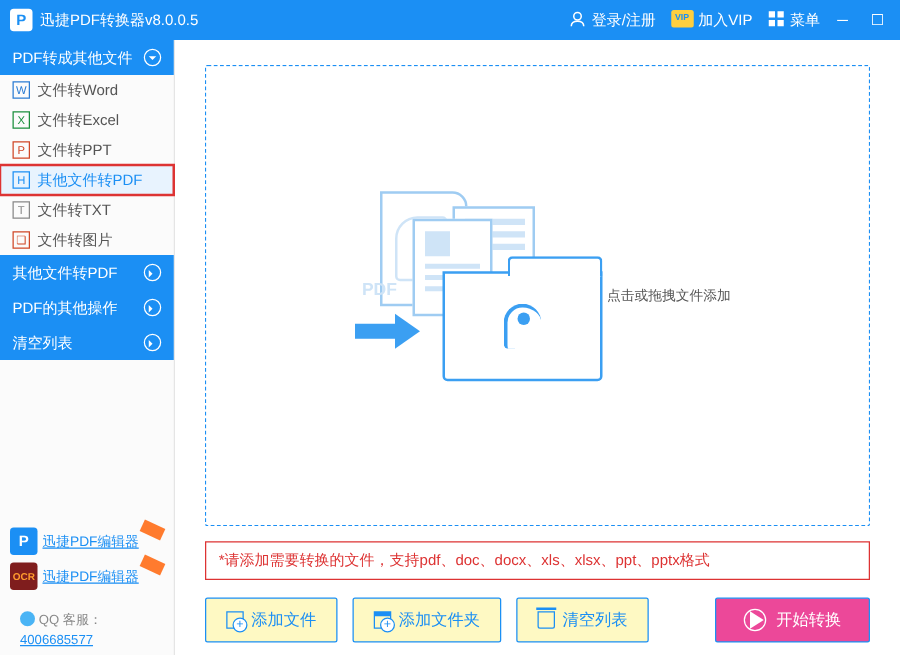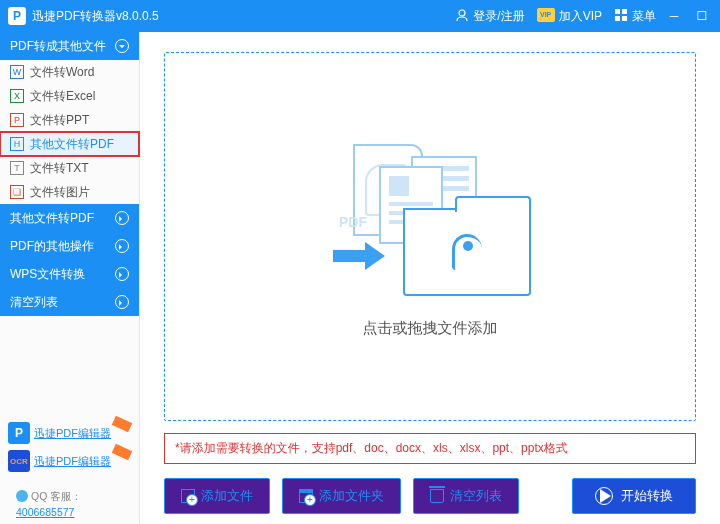--- a/index.html
+++ b/index.html
@@ -22,50 +22,50 @@
 .w{color:#2b7cd3;border-color:#2b7cd3}.x{color:#1a8f3c;border-color:#1a8f3c}.p{color:#d04727;border-color:#d04727}.h{color:#1b8ff4;border-color:#1b8ff4}.t{color:#888;border-color:#888}.i{color:#d04727;border-color:#d04727}
 .promos{margin-top:auto;padding:6px 8px;font-size:11px}
 .promo{display:flex;align-items:center;margin-bottom:6px;cursor:pointer;position:relative}
 .promo-ico{width:22px;height:22px;border-radius:3px;margin-right:4px;display:flex;align-items:center;justify-content:center;color:#fff;font-size:12px;font-weight:bold}
 .promo-badge{position:absolute;right:0;top:-3px;width:18px;height:10px;background:#ff7b2e;transform:rotate(25deg)}
 .contact{padding:4px 16px;font-size:10.5px;color:#888;line-height:16px}
 .contact a{color:#1b8ff4;text-decoration:underline}
 .qq-ico{display:inline-block;width:12px;height:12px;background:#4ab4f5;border-radius:50%;margin-right:3px;vertical-align:-2px}
 .phone-ico{display:inline-block;width:10px;height:10px;border:1px solid #888;border-radius:2px;margin-right:4px;vertical-align:-1px}
 .content{flex:1;padding:20px 24px 10px;display:flex;flex-direction:column}
-.dropzone{flex:1;border:1.5px dashed #1b8ff4;border-radius:2px;display:flex;flex-direction:column;align-items:center;justify-content:center;cursor:pointer;margin-bottom:12px}
+.dropzone{flex:1;border:1.5px dashed #1b8ff4;border-radius:2px;display:flex;align-items:center;justify-content:center;cursor:pointer;margin-bottom:12px}
 .dz-ill{width:210px;height:165px;position:relative;margin-bottom:18px}
 .doc{position:absolute;background:#fff;border:2px solid #9fccf2}
 .doc1{left:28px;top:8px;width:70px;height:92px;border-radius:0 12px 0 0}
 .doc1::after{content:"";position:absolute;left:10px;top:18px;width:38px;height:48px;border:2px solid #cfe4f7;border-radius:18px 4px 18px 4px}
 .doc2{left:54px;top:30px;width:64px;height:78px}
 .doc2::before{content:"";position:absolute;left:8px;top:8px;width:20px;height:20px;background:#cfe4f7}
 .doc2::after{content:"";position:absolute;left:8px;top:34px;width:44px;height:4px;background:#cfe4f7;box-shadow:0 9px #cfe4f7,0 18px #cfe4f7}
 .pdf-lbl{position:absolute;left:14px;top:78px;color:#cfe4f7;font-size:14px;font-weight:bold}
 .doc3{left:86px;top:20px;width:66px;height:70px}
 .doc3::before{content:"";position:absolute;left:8px;top:8px;width:48px;height:5px;background:#cfe4f7;box-shadow:0 10px #cfe4f7,0 20px #cfe4f7}
 .folder{position:absolute;left:78px;top:72px;width:128px;height:88px;background:#fff;border:2px solid #3b9ff2;border-radius:0 0 4px 4px}
 .folder::before{content:"";position:absolute;right:-2px;top:-14px;width:72px;height:14px;background:#fff;border:2px solid #3b9ff2;border-bottom:none;border-radius:4px 4px 0 0}
 .folder-p{position:absolute;left:50%;top:50%;transform:translate(-50%,-50%);width:30px;height:36px;border:3px solid #3b9ff2;border-radius:16px 16px 20px 4px;border-bottom:none;border-right:none}
 .folder-p::after{content:"";position:absolute;left:8px;top:4px;width:10px;height:10px;background:#3b9ff2;border-radius:50%}
 .arrow{position:absolute;left:8px;top:108px;width:56px;height:24px}
 .arrow::before{content:"";position:absolute;left:0;top:6px;width:34px;height:12px;background:#3b9ff2}
 .arrow::after{content:"";position:absolute;left:32px;top:-2px;border:14px solid transparent;border-left:20px solid #3b9ff2}
-.dz-txt{font-size:15px;color:#555}
+.dz-txt{font-size:11px;color:#555}
 .note{border:1.5px solid #d33;padding:6px 10px;font-size:12px;color:#d33;margin-bottom:14px}
 .btnrow{display:flex;gap:12px}
-.btn{height:36px;border:1px solid #1b8ff4;background:#4c1d95;color:#1b8ff4;display:flex;align-items:center;justify-content:center;padding:0 16px;font-size:13px;cursor:pointer;border-radius:2px}
+.btn{height:36px;border:1px solid #1b8ff4;background:#fef9c3;color:#1b8ff4;display:flex;align-items:center;justify-content:center;padding:0 16px;font-size:13px;cursor:pointer;border-radius:2px}
 .btn-ico{width:14px;height:14px;margin-right:6px;display:inline-block;position:relative}
 .ico-file{border:1.5px solid #1b8ff4}
 .ico-file::after{content:"+";position:absolute;right:-4px;bottom:-4px;width:10px;height:10px;background:#fff;color:#1b8ff4;font-size:10px;line-height:9px;text-align:center;border:1px solid #1b8ff4;border-radius:50%}
 .ico-folder{border:1.5px solid #1b8ff4;border-top-width:4px}
 .ico-folder::after{content:"+";position:absolute;right:-4px;bottom:-4px;width:10px;height:10px;background:#fff;color:#1b8ff4;font-size:10px;line-height:9px;text-align:center;border:1px solid #1b8ff4;border-radius:50%}
 .ico-trash{border:1.5px solid #1b8ff4;border-radius:0 0 2px 2px}
 .ico-trash::before{content:"";position:absolute;left:-2px;top:-4px;width:16px;height:2px;background:#1b8ff4}
-.btn.primary{background:#1d4ed8;color:#fff;margin-left:auto;padding:0 22px}
+.btn.primary{background:#ec4899;color:#fff;margin-left:auto;padding:0 22px}
 .ico-play{width:0;height:0;border:7px solid transparent;border-left:11px solid #fff;border-right:none;margin-left:2px}
 .ico-play-ring{width:18px;height:18px;border:1.5px solid #fff;border-radius:50%;display:flex;align-items:center;justify-content:center;margin-right:8px}
 </style>
 </head>
 <body>
 
 <div class="titlebar">
   <div class="logo">P</div>
   <span>迅捷PDF转换器v8.0.0.5</span>
   <div class="spacer"></div>
@@ -130,36 +130,32 @@
         </div>
         <div class="sec-hdr collapsed">
           <span>其他文件转PDF</span>
           <span class="chev"></span>
         </div>
         <div class="sec-hdr collapsed">
           <span>PDF的其他操作</span>
           <span class="chev"></span>
         </div>
         <div class="sec-hdr collapsed">
-          <span>WPS文件转换</span>
-          <span class="chev"></span>
-        </div>
-        <div class="sec-hdr collapsed">
           <span>清空列表</span>
           <span class="chev"></span>
         </div>
       </div>
     <div class="promos" id="promos">
         <div class="promo">
           <span class="promo-ico" style="background:#1b8ff4;">P</span>
           <span style="color:#1b8ff4;text-decoration:underline">迅捷PDF编辑器</span>
           <span class="promo-badge"></span>
         </div>
         <div class="promo">
-          <span class="promo-ico" style="background:#1d4ed8;color:#ff9b2e;font-size:8px">OCR</span>
+          <span class="promo-ico" style="background:#7f1d1d;color:#ff9b2e;font-size:8px">OCR</span>
           <span style="color:#1b8ff4;text-decoration:underline">迅捷PDF编辑器</span>
           <span class="promo-badge"></span>
         </div>
       </div>
     <div class="contact">
       <div><span class="qq-ico"></span><span>QQ 客服：</span><a>4006685577</a></div>
     </div>
   </div>
 
   <div class="content">

